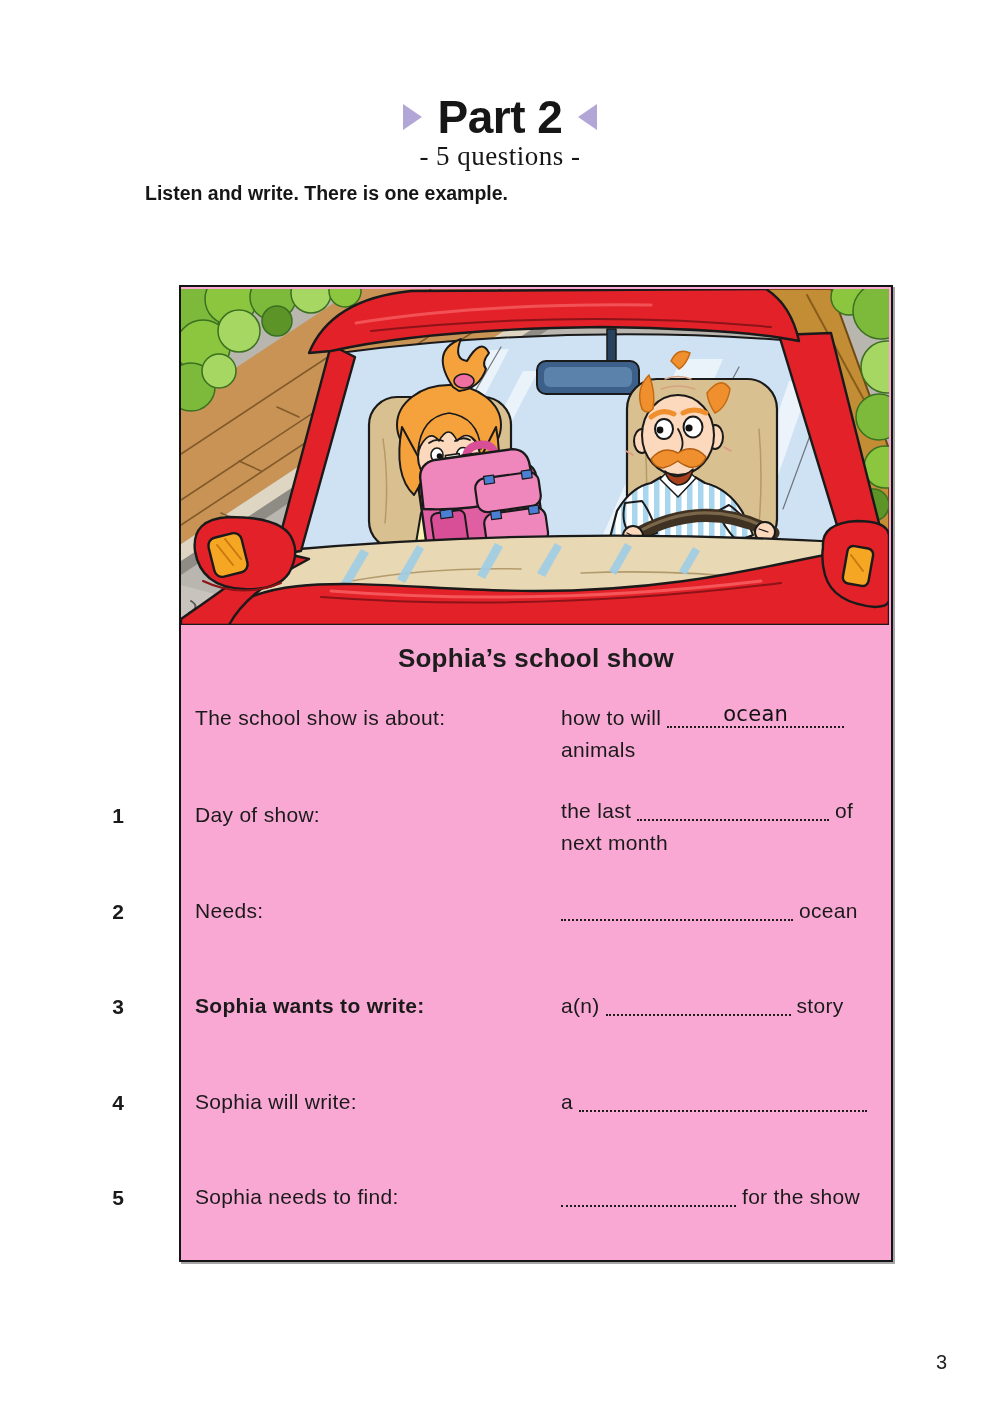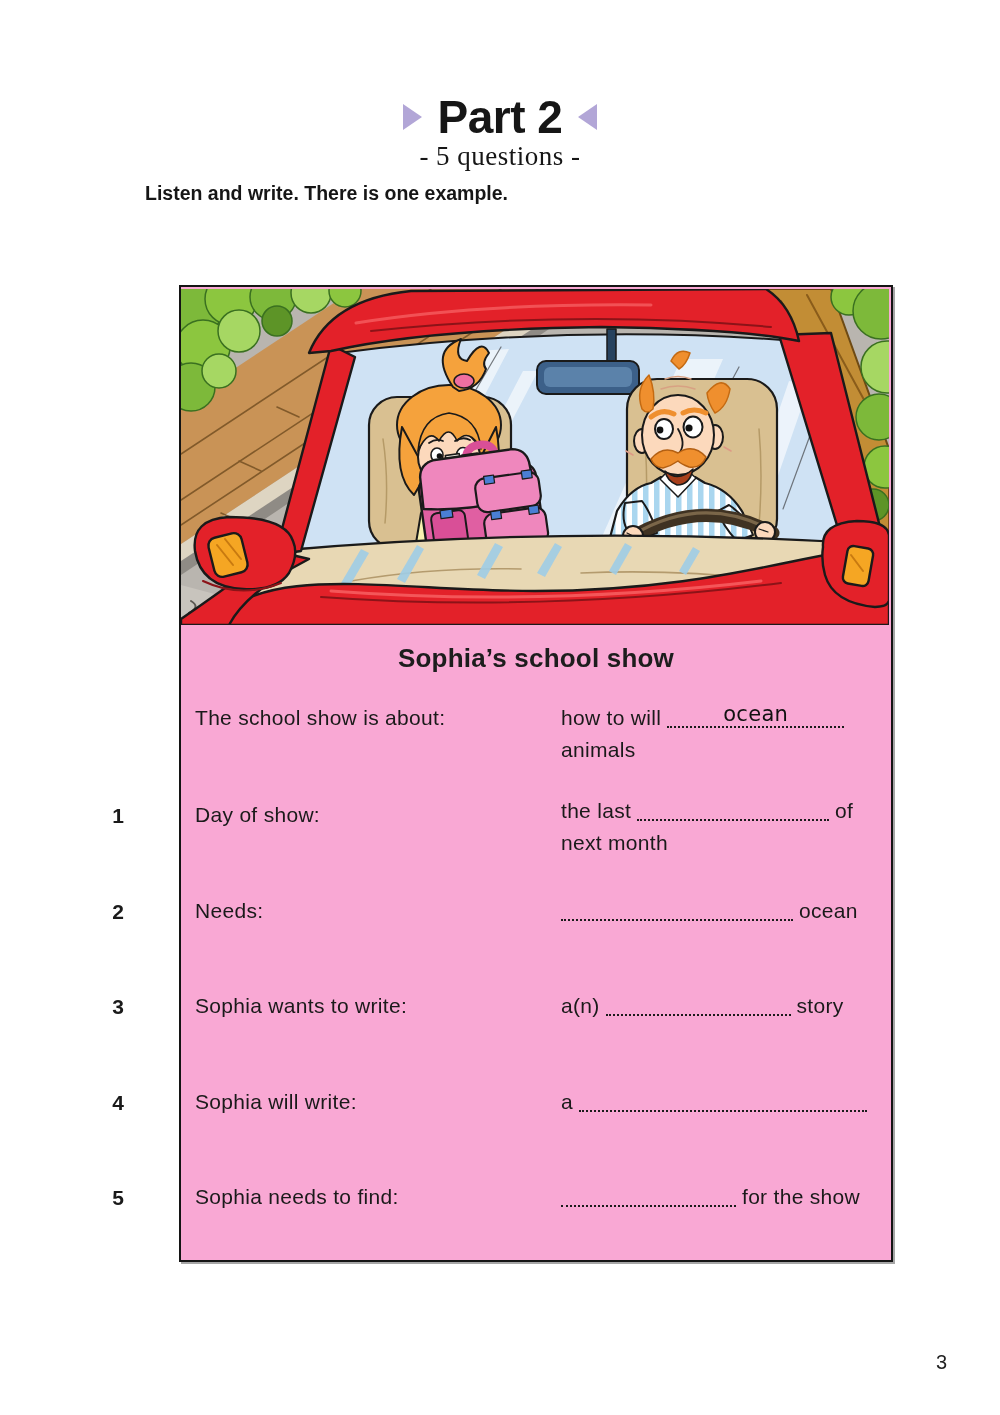--- a/index.html
+++ b/index.html
@@ -263,21 +263,21 @@
     <div class="row-right" style="top:508px;">
       <span>the last</span><span class="dots" style="width:192px;"></span><span>of</span><br>
       <span>next month</span>
     </div>
 
     <div class="row-label" style="top:608px;">Needs:</div>
     <div class="row-right" style="top:608px;">
       <span class="dots lead" style="width:232px;"></span><span>ocean</span>
     </div>
 
-    <div class="row-label" style="top:703px;">Sophia wants to write:</div>
+    <div class="row-label" style="top:703px;font-weight:bold;">Sophia wants to write:</div>
     <div class="row-right" style="top:703px;">
       <span>a(n)</span><span class="dots" style="width:185px;"></span><span>story</span>
     </div>
 
     <div class="row-label" style="top:799px;">Sophia will write:</div>
     <div class="row-right" style="top:799px;">
       <span>a</span><span class="dots" style="width:288px;"></span>
     </div>
 
     <div class="row-label" style="top:894px;">Sophia needs to find:</div>

